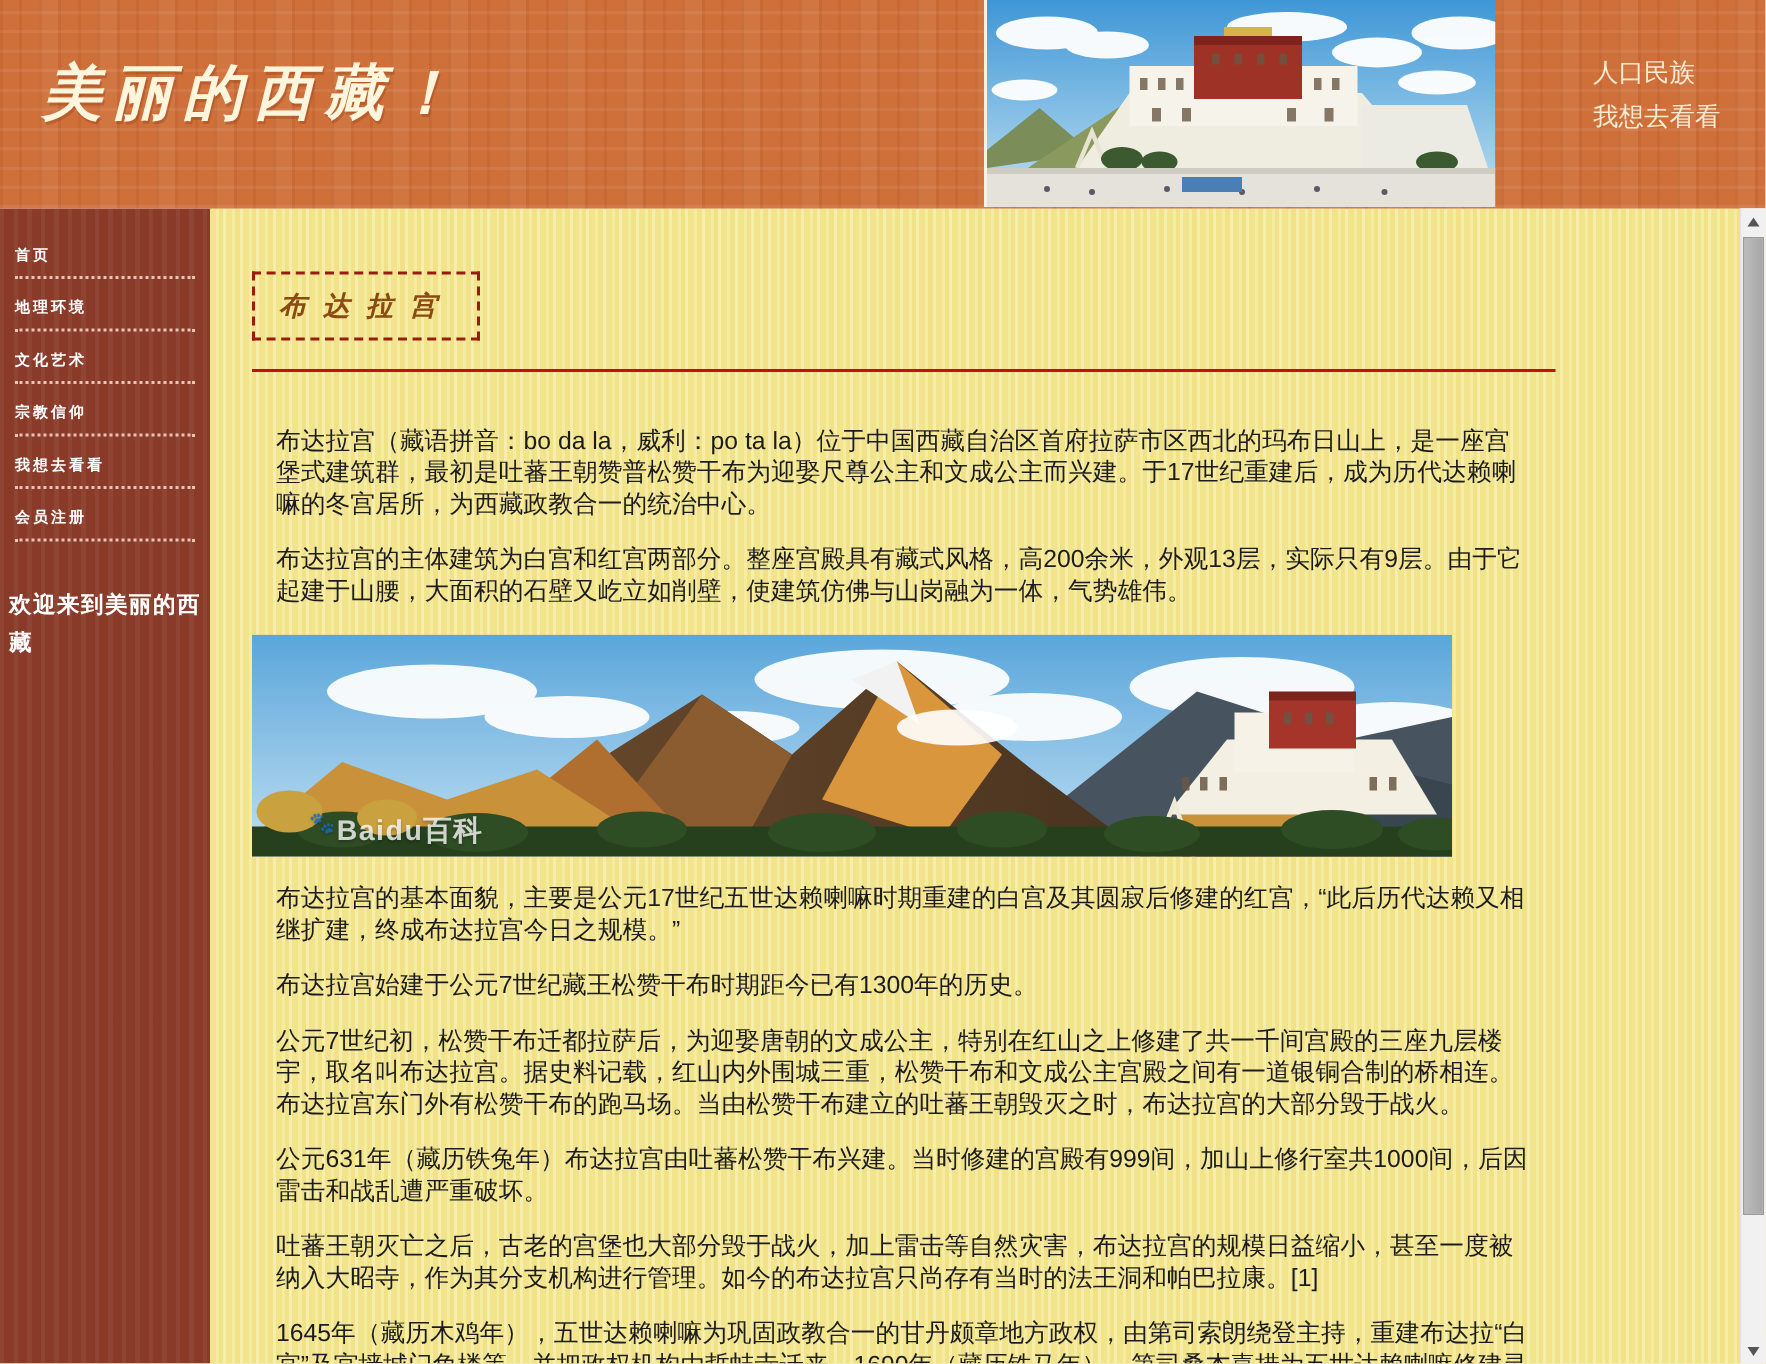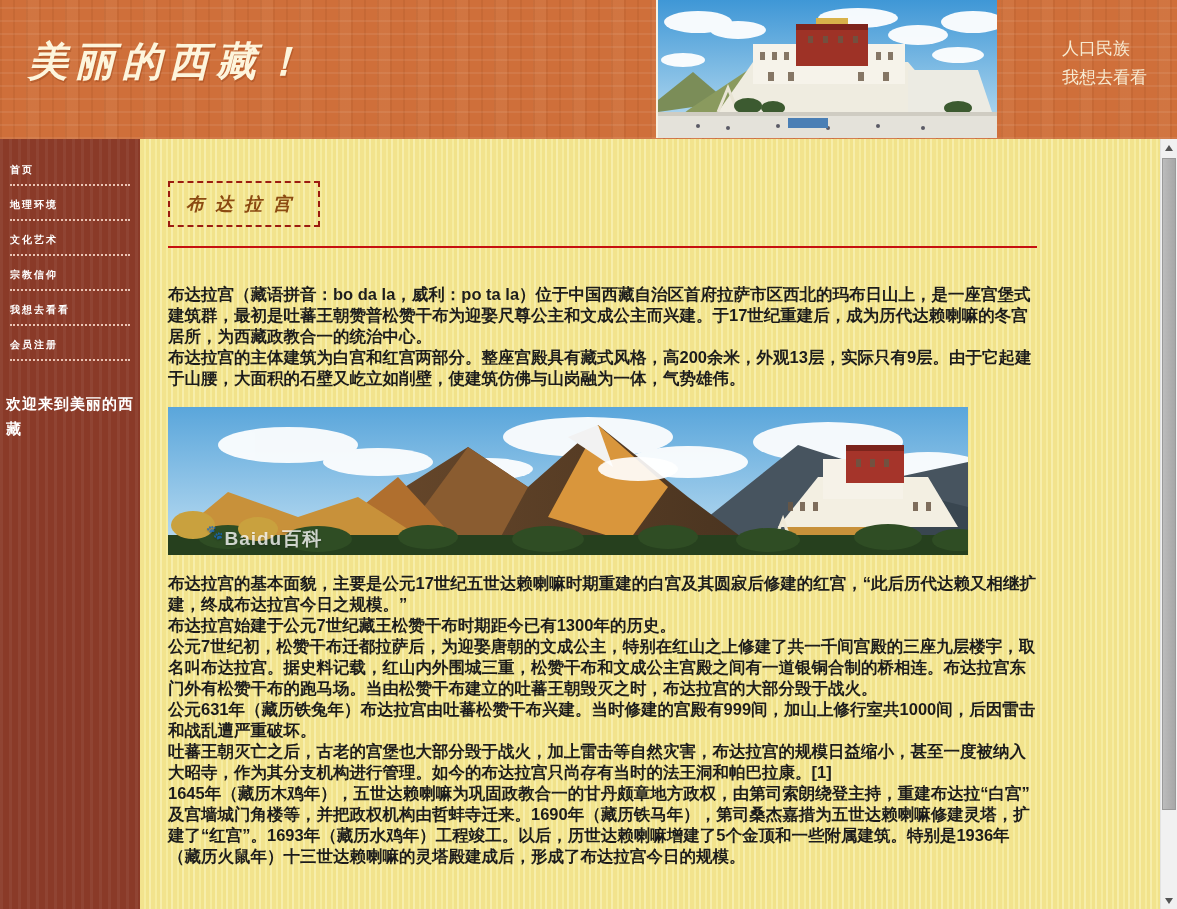--- a/index.html
+++ b/index.html
@@ -65,21 +65,21 @@
     color:#8b4a12;font-size:18px;font-weight:bold;font-style:italic;letter-spacing:11px;
   }
   .red-rule{
     width:869px;height:2px;margin:19px 0 0 0;border:0;
     background:#c61010;
   }
   .article-body{
     width:869px;margin-top:36px;
     color:#1c1c1c;font-size:16.5px;line-height:21px;
   }
-  .article-body p{margin:0;font-weight:bold;}
+  .article-body p{margin:16px;}
   .article-photo{
     position:relative;width:800px;height:148px;margin:18px 0;overflow:hidden;
   }
   .photo-watermark{
     position:absolute;left:38px;bottom:6px;
     color:rgba(255,255,255,.78);font-size:19px;font-weight:bold;letter-spacing:1px;
     text-shadow:0 1px 2px rgba(0,0,0,.25);
   }
   .paw{font-size:14px;vertical-align:top;position:relative;top:-6px;}
 

